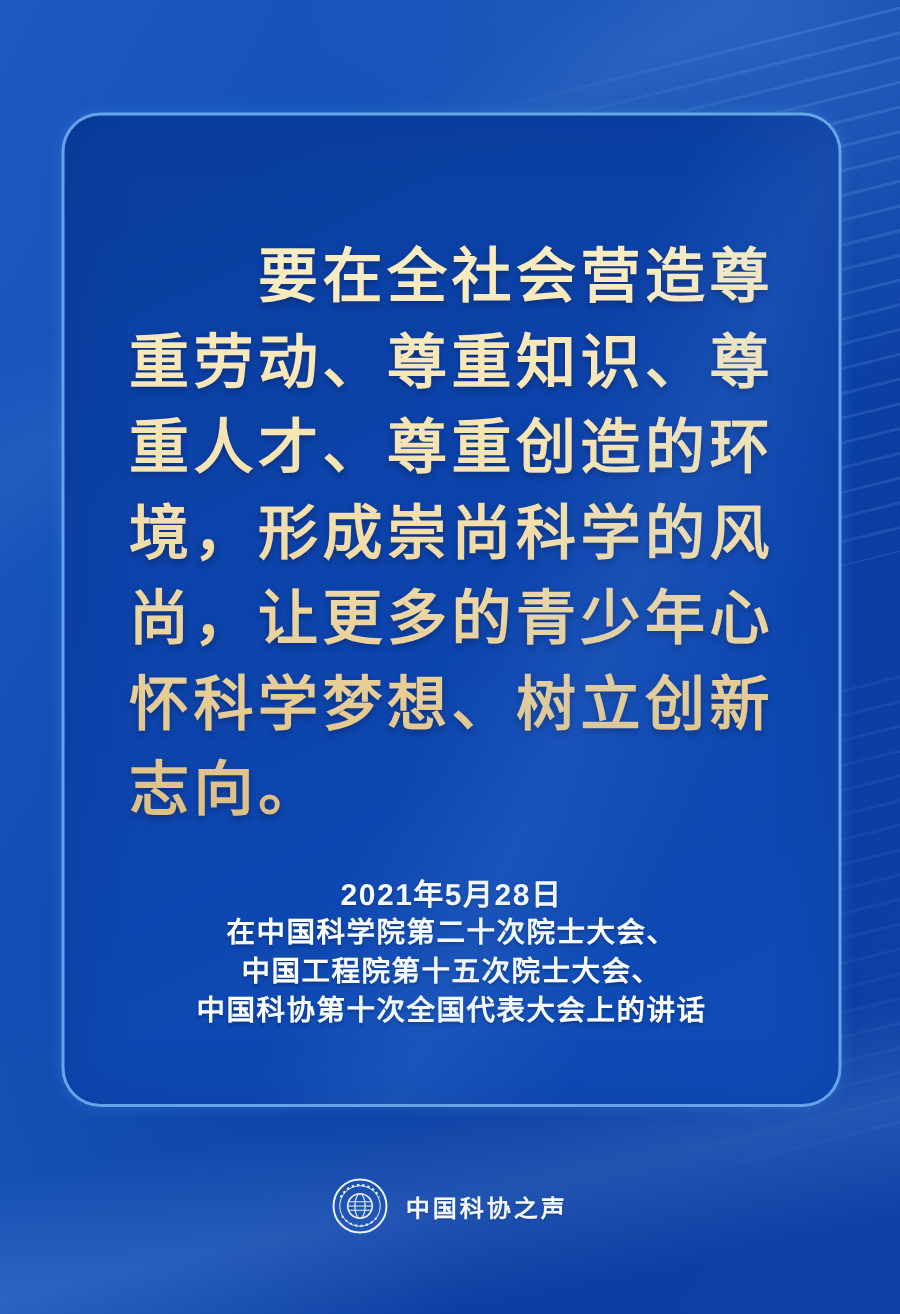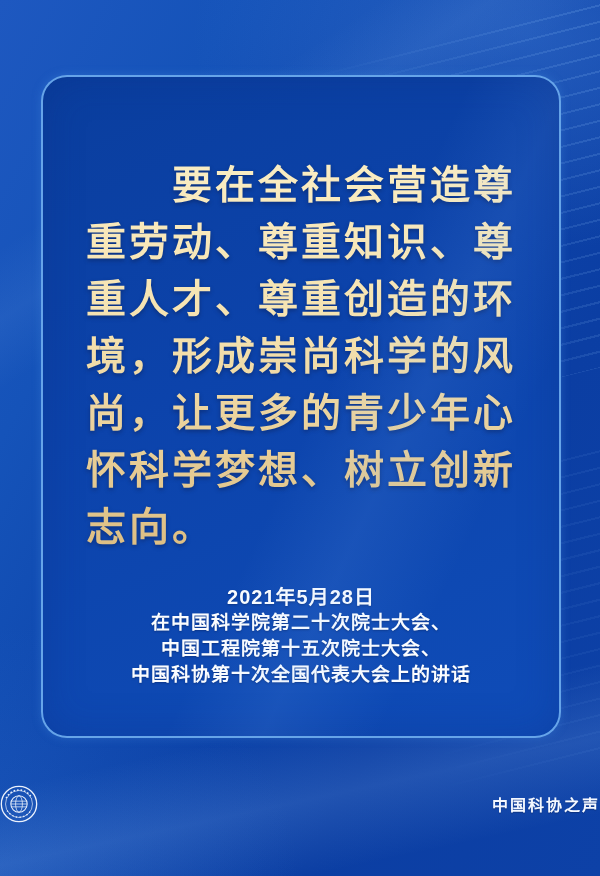--- a/index.html
+++ b/index.html
@@ -91,21 +91,21 @@
     font-weight:700;
     letter-spacing:1px;
     text-shadow:0 1px 2px rgba(8,24,70,0.4);
   }
   .attribution .date{font-size:20px;}
   
   .footer{
     position:absolute;
     left:0;right:0;top:785px;
     display:flex;
-    justify-content:space-between;
+    justify-content:center;
     align-items:center;
     gap:11px;
     color:#f4f8ff;
   }
   .emblem{width:38px;height:38px;display:block;opacity:.96;}
   .brand{
     font-family:"DejaVu Serif","Liberation Serif",serif;
     font-size:16px;
     font-weight:700;
     letter-spacing:2px;

